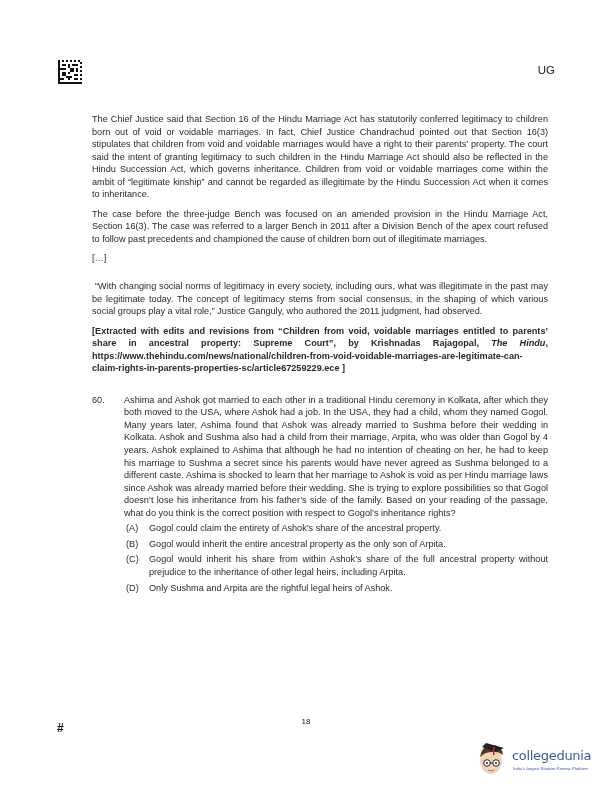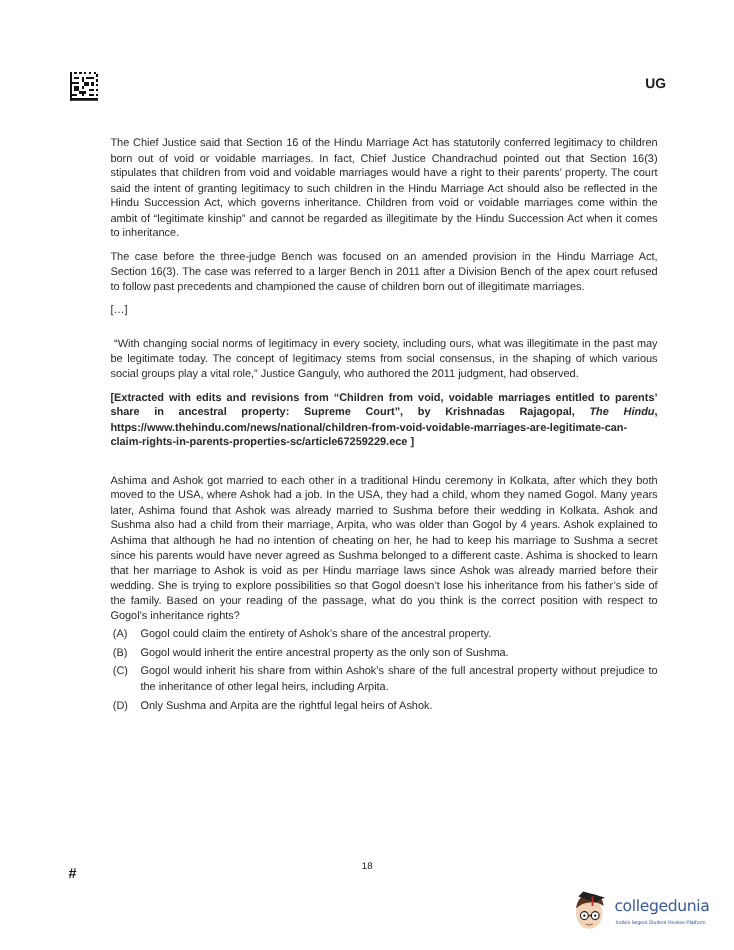--- a/index.html
+++ b/index.html
@@ -21,21 +21,21 @@
       top: 60px;
       width: 24px;
       height: 24px;
     }
     .datamatrix svg { display: block; }
     .code-tag {
       position: absolute;
       right: 57px;
       top: 64px;
       font-size: 11.5px;
-      font-weight: bold;
+      font-weight: normal;
       color: #1a1a1a;
     }
     .content {
       position: absolute;
       left: 92px;
       top: 97px;
       width: 456px;
       font-size: 9.15px;
       line-height: 12.55px;
       margin-top: 16px;
@@ -161,30 +161,31 @@
 <div class="content">
   <section>
     <p>The Chief Justice said that Section 16 of the Hindu Marriage Act has statutorily conferred legitimacy to children born out of void or voidable marriages. In fact, Chief Justice Chandrachud pointed out that Section 16(3) stipulates that children from void and voidable marriages would have a right to their parents’ property. The court said the intent of granting legitimacy to such children in the Hindu Marriage Act should also be reflected in the Hindu Succession Act, which governs inheritance. Children from void or voidable marriages come within the ambit of “legitimate kinship” and cannot be regarded as illegitimate by the Hindu Succession Act when it comes to inheritance.</p>
     <p>The case before the three-judge Bench was focused on an amended provision in the Hindu Marriage Act, Section 16(3). The case was referred to a larger Bench in 2011 after a Division Bench of the apex court refused to follow past precedents and championed the cause of children born out of illegitimate marriages.</p>
     <p class="ellipsis">[…]</p>
     <p class="quote">“With changing social norms of legitimacy in every society, including ours, what was illegitimate in the past may be legitimate today. The concept of legitimacy stems from social consensus, in the shaping of which various social groups play a vital role,” Justice Ganguly, who authored the 2011 judgment, had observed.</p>
     <p class="source"><span>[Extracted with edits and revisions from “Children from void, voidable marriages entitled to parents’ share in ancestral property: Supreme Court”, by Krishnadas Rajagopal, </span><em>The Hindu</em><span>, https://www.thehindu.com/news/national/children-from-void-voidable-marriages-are-legitimate-can-claim-rights-in-parents-properties-sc/article67259229.ece ]</span></p>
   </section>
 
   <section class="question">
+    <div class="q-num">60.</div>
     <div class="q-body">
       <p>Ashima and Ashok got married to each other in a traditional Hindu ceremony in Kolkata, after which they both moved to the USA, where Ashok had a job. In the USA, they had a child, whom they named Gogol. Many years later, Ashima found that Ashok was already married to Sushma before their wedding in Kolkata. Ashok and Sushma also had a child from their marriage, Arpita, who was older than Gogol by 4 years. Ashok explained to Ashima that although he had no intention of cheating on her, he had to keep his marriage to Sushma a secret since his parents would have never agreed as Sushma belonged to a different caste. Ashima is shocked to learn that her marriage to Ashok is void as per Hindu marriage laws since Ashok was already married before their wedding. She is trying to explore possibilities so that Gogol doesn’t lose his inheritance from his father’s side of the family. Based on your reading of the passage, what do you think is the correct position with respect to Gogol’s inheritance rights?</p>
       <ul class="options">
         <li class="option">
           <span class="opt-label">(A)</span>
           <span class="opt-text">Gogol could claim the entirety of Ashok’s share of the ancestral property.</span>
         </li>
         <li class="option">
           <span class="opt-label">(B)</span>
-          <span class="opt-text">Gogol would inherit the entire ancestral property as the only son of Sushma.</span>
+          <span class="opt-text">Gogol would inherit the entire ancestral property as the only son of Arpita.</span>
         </li>
         <li class="option">
           <span class="opt-label">(C)</span>
           <span class="opt-text">Gogol would inherit his share from within Ashok’s share of the full ancestral property without prejudice to the inheritance of other legal heirs, including Arpita.</span>
         </li>
         <li class="option">
           <span class="opt-label">(D)</span>
           <span class="opt-text">Only Sushma and Arpita are the rightful legal heirs of Ashok.</span>
         </li>
       </ul>

